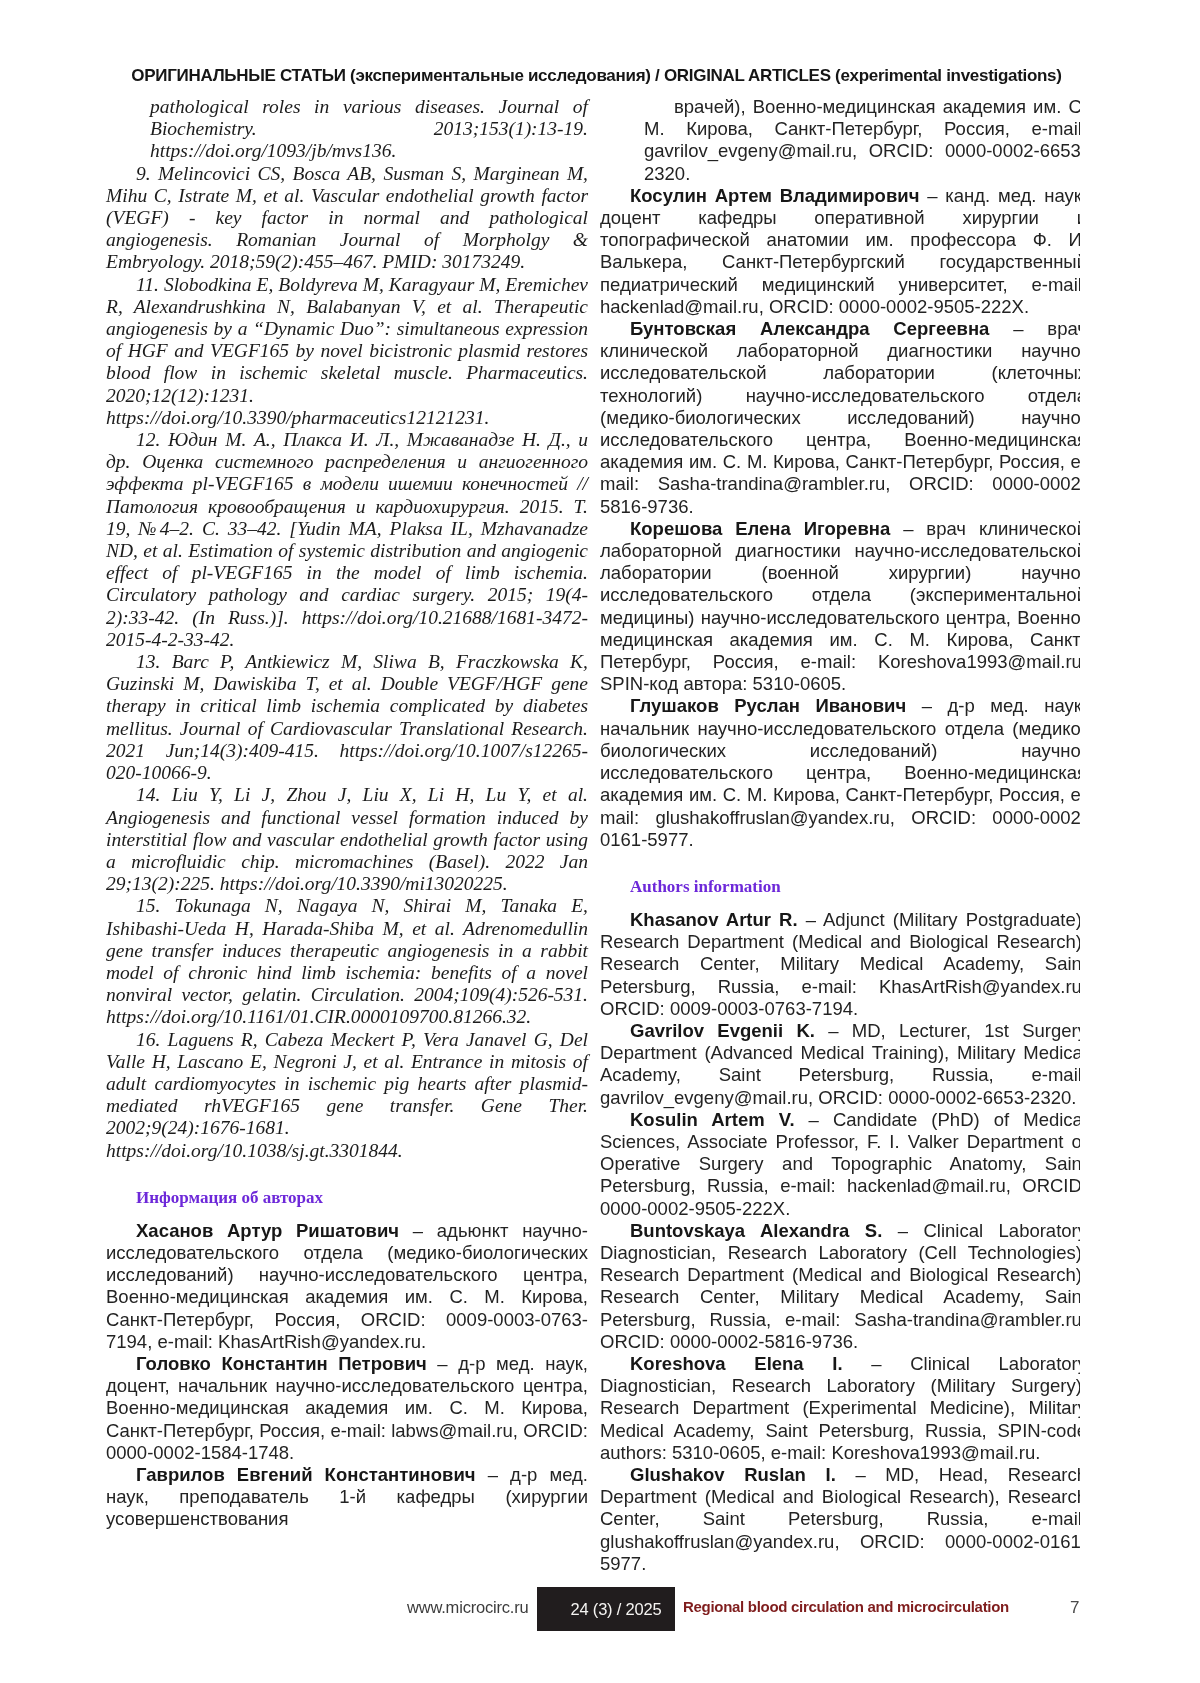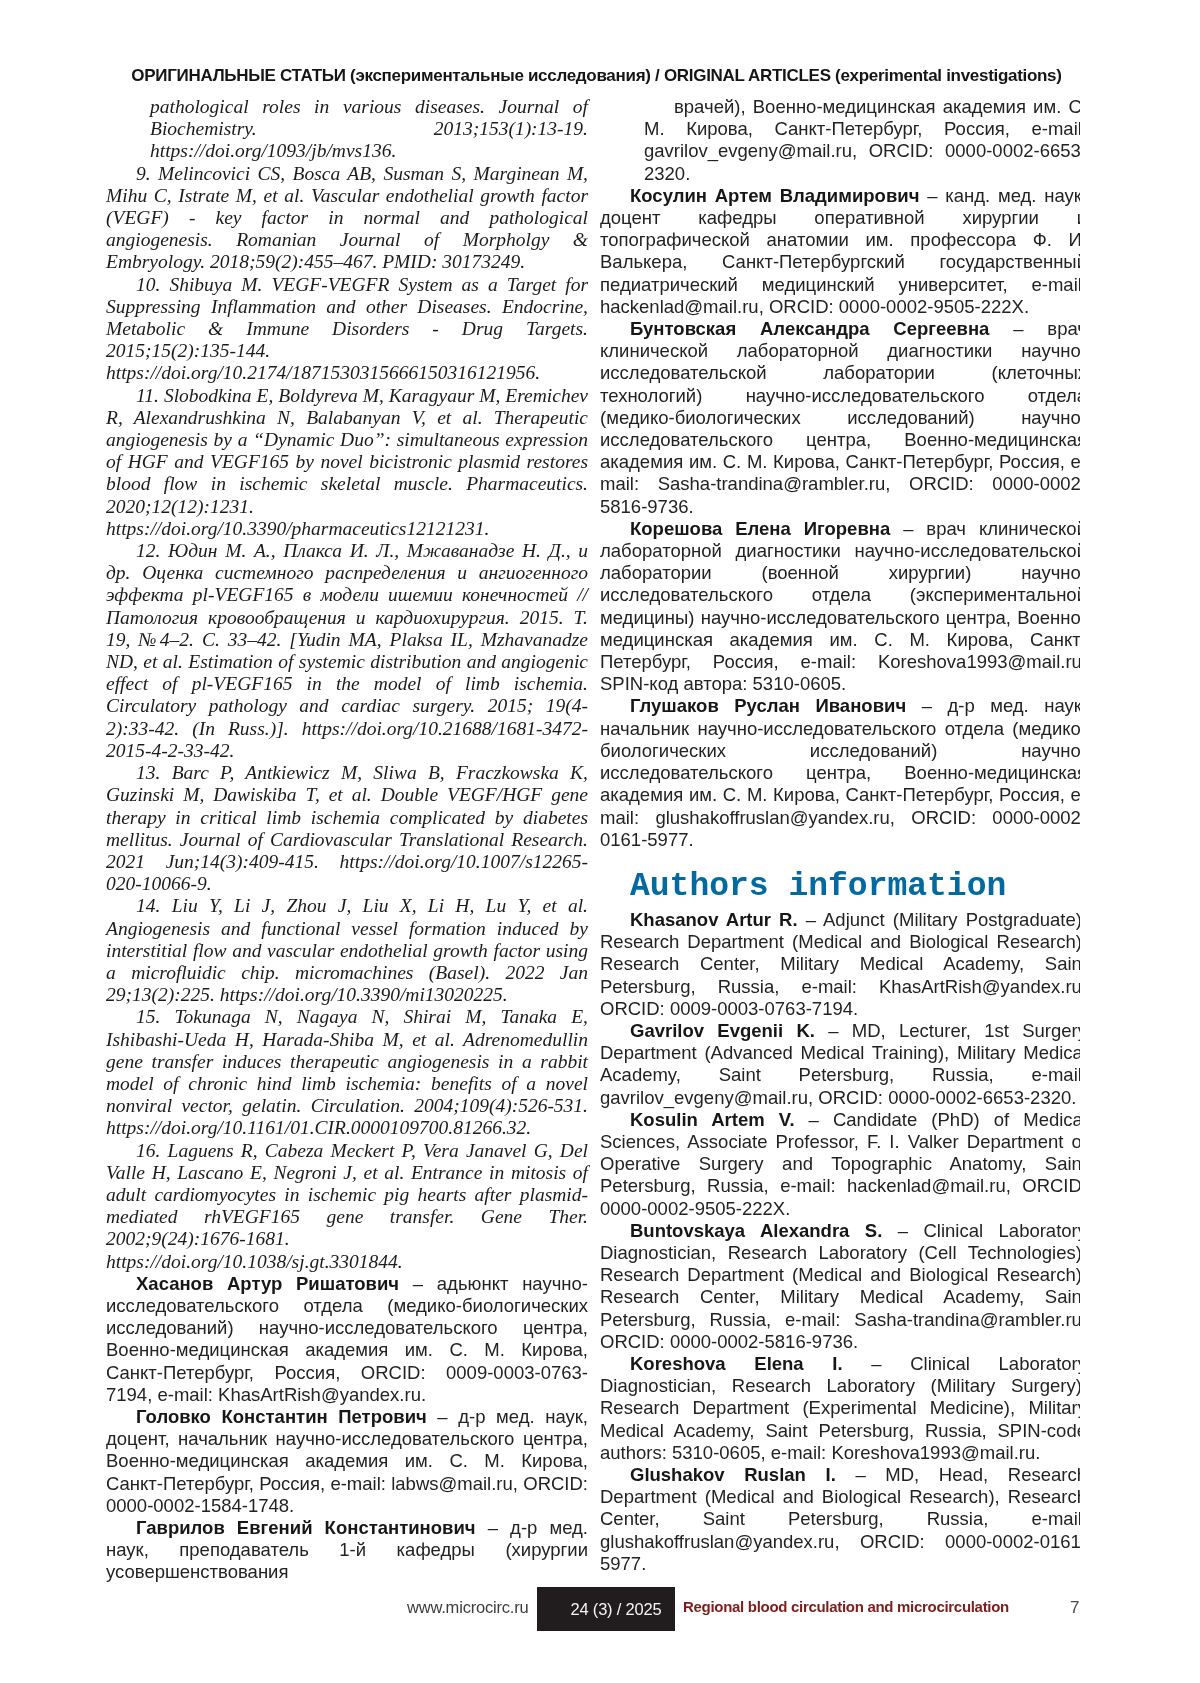--- a/index.html
+++ b/index.html
@@ -44,25 +44,25 @@
     font-family:"Liberation Sans",sans-serif;
     font-size:18.5px;
     line-height:22.2px;
     text-align:justify;
     text-indent:30px;
     overflow-wrap:break-word;
     color:#232323;
   }
   .au b{ font-weight:bold; color:#171717;margin-top:8px; }
   .section-h{
-    font-family:Liberation Mono, monospace;
+    font-family:Liberation Serif, serif;
     font-weight:bold;
-    font-size:33px;
+    font-size:17px;
     line-height:28px;
-    color:#0369a1;
+    color:#6d28d9;
     margin:22px 0 8px 0;
     text-indent:30px;
   }
   .footer-site{
     position:absolute; left:407px; top:1598px;
     font-family:"Liberation Sans",sans-serif;
     font-size:16.5px; color:#3c3c3c;
     letter-spacing:-0.2px;
   }
   .footer-box{
@@ -92,28 +92,28 @@
 </head>
 <body>
 
 <div id="page">
 
   <div class="running-head">ОРИГИНАЛЬНЫЕ СТАТЬИ (экспериментальные исследования) / ORIGINAL ARTICLES (experimental investigations)</div>
 
   <div class="col col-left">
     <p class="ref cont">pathological roles in various diseases. Journal of Biochemistry. 2013;153(1):13-19. https://doi.org/1093/jb/mvs136.</p>
     <p class="ref">9. Melincovici CS, Bosca AB, Susman S, Marginean M, Mihu C, Istrate M, et al. Vascular endothelial growth factor (VEGF) - key factor in normal and pathological angiogenesis. Romanian Journal of Morpholgy &amp; Embryology. 2018;59(2):455–467. PMID: 30173249.</p>
-    <p class="ref">10. Shibuya M. VEGF-VEGFR System as a Target for Suppressing Inflammation and other Diseases. Endocrine, Metabolic &amp; Immune Disorders - Drug Targets. 2015;15(2):135-144. https://doi.org/10.2174/1871530315666150316121956.</p>
     <p class="ref">11. Slobodkina E, Boldyreva M, Karagyaur M, Eremichev R, Alexandrushkina N, Balabanyan V, et al. Therapeutic angiogenesis by a “Dynamic Duo”: simultaneous expression of HGF and VEGF165 by novel bicistronic plasmid restores blood flow in ischemic skeletal muscle. Pharmaceutics. 2020;12(12):1231. https://doi.org/10.3390/pharmaceutics12121231.</p>
     <p class="ref">12. Юдин М. А., Плакса И. Л., Мжаванадзе Н. Д., и др. Оценка системного распределения и ангиогенного эффекта pl-VEGF165 в модели ишемии конечностей // Патология кровообращения и кардиохирургия. 2015. Т. 19, №4–2. С. 33–42. [Yudin MA, Plaksa IL, Mzhavanadze ND, et al. Estimation of systemic distribution and angiogenic effect of pl-VEGF165 in the model of limb ischemia. Circulatory pathology and cardiac surgery. 2015; 19(4-2):33-42. (In Russ.)]. https://doi.org/10.21688/1681-3472-2015-4-2-33-42.</p>
     <p class="ref">13. Barc P, Antkiewicz M, Sliwa B, Fraczkowska K, Guzinski M, Dawiskiba T, et al. Double VEGF/HGF gene therapy in critical limb ischemia complicated by diabetes mellitus. Journal of Cardiovascular Translational Research. 2021 Jun;14(3):409-415. https://doi.org/10.1007/s12265-020-10066-9.</p>
     <p class="ref">14. Liu Y, Li J, Zhou J, Liu X, Li H, Lu Y, et al. Angiogenesis and functional vessel formation induced by interstitial flow and vascular endothelial growth factor using a microfluidic chip. micromachines (Basel). 2022 Jan 29;13(2):225. https://doi.org/10.3390/mi13020225.</p>
     <p class="ref">15. Tokunaga N, Nagaya N, Shirai M, Tanaka E, Ishibashi-Ueda H, Harada-Shiba M, et al. Adrenomedullin gene transfer induces therapeutic angiogenesis in a rabbit model of chronic hind limb ischemia: benefits of a novel nonviral vector, gelatin. Circulation. 2004;109(4):526-531. https://doi.org/10.1161/01.CIR.0000109700.81266.32.</p>
     <p class="ref">16. Laguens R, Cabeza Meckert P, Vera Janavel G, Del Valle H, Lascano E, Negroni J, et al. Entrance in mitosis of adult cardiomyocytes in ischemic pig hearts after plasmid-mediated rhVEGF165 gene transfer. Gene Ther. 2002;9(24):1676-1681. https://doi.org/10.1038/sj.gt.3301844.</p>
 
+    <h2 class="section-h">Информация об авторах</h2>
 
     <p class="au"><b>Хасанов Артур Ришатович</b><span> – адьюнкт научно-исследовательского отдела (медико-биологических исследований) научно-исследовательского центра, Военно-медицинская академия им. С. М. Кирова, Санкт-Петербург, Россия, ORCID: 0009-0003-0763-7194, e-mail: KhasArtRish@yandex.ru.</span></p>
     <p class="au"><b>Головко Константин Петрович</b><span> – д-р мед. наук, доцент, начальник научно-исследовательского центра, Военно-медицинская академия им. С. М. Кирова, Санкт-Петербург, Россия, e-mail: labws@mail.ru, ORCID: 0000-0002-1584-1748.</span></p>
     <p class="au"><b>Гаврилов Евгений Константинович</b><span> – д-р мед. наук, преподаватель 1-й кафедры (хирургии усовершенствования</span></p>
   </div>
 
   <div class="col col-right">
     <p class="au cont">врачей), Военно-медицинская академия им. С. М. Кирова, Санкт-Петербург, Россия, e-mail: gavrilov_evgeny@mail.ru, ORCID: 0000-0002-6653-2320.</p>
 
     <p class="au"><b>Косулин Артем Владимирович</b><span> – канд. мед. наук, доцент кафедры оперативной хирургии и топографической анатомии им. профессора Ф. И. Валькера, Санкт-Петербургский государственный педиатрический медицинский университет, e-mail: hackenlad@mail.ru, ORCID: 0000-0002-9505-222X.</span></p>

